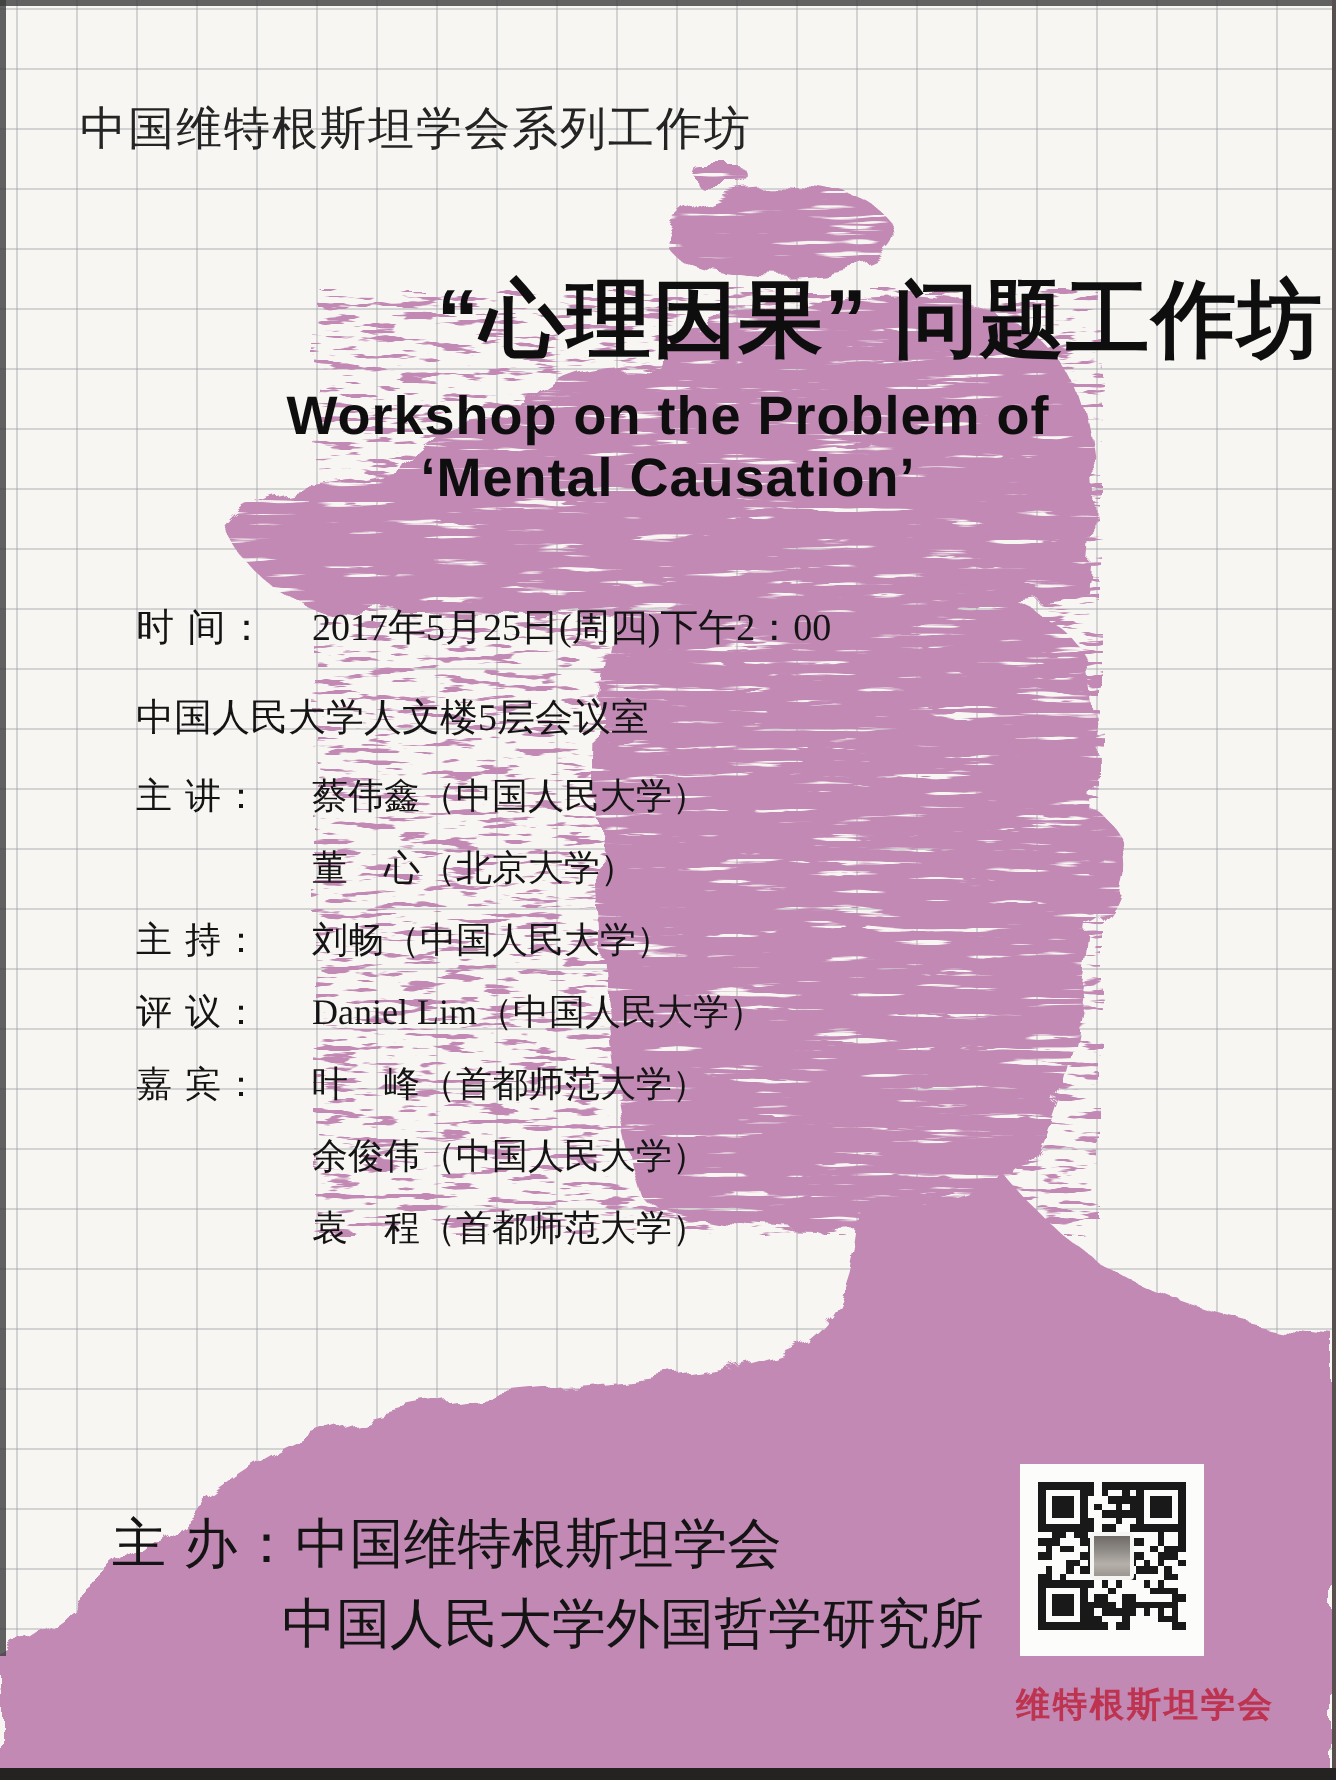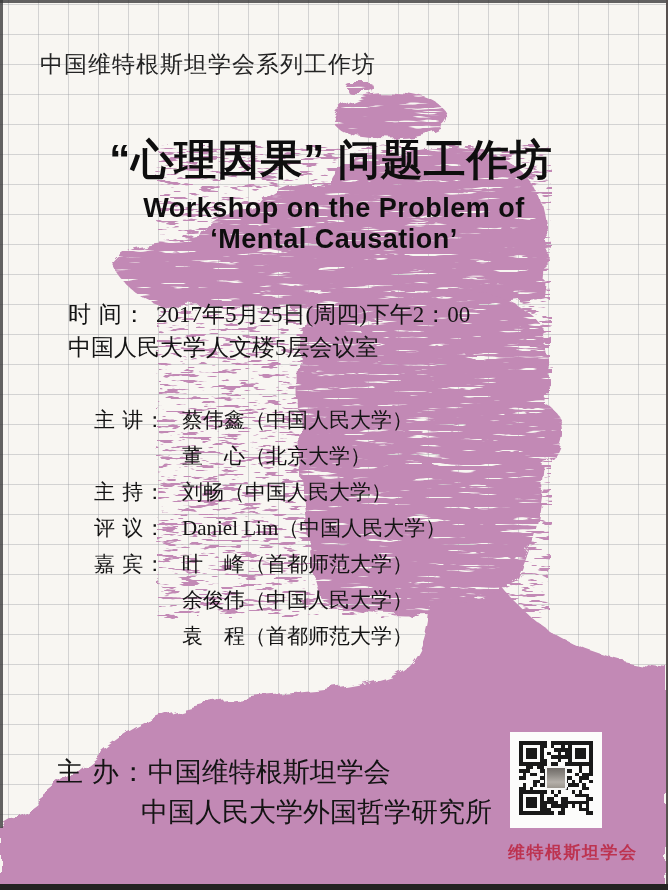--- a/index.html
+++ b/index.html
@@ -17,32 +17,32 @@
     color:#141414;
   }
   svg.portrait{position:absolute;left:0;top:0;width:668px;height:890px;z-index:1;pointer-events:none;}
   .txt{position:absolute;z-index:2;}
   .series{
     left:40px;top:49px;
     font-family:"Liberation Sans","DejaVu Sans",sans-serif;
     font-size:23px;letter-spacing:1px;color:#242424;
   }
   .title-cn{
-    left:0;right:6px;top:132px;text-align:center;
+    left:0;right:6px;top:132px;text-align:right;
     font-family:"Liberation Sans","DejaVu Sans",sans-serif;
     font-weight:bold;font-size:42px;letter-spacing:1px;color:#0e0e0e;
   }
   .title-en{
     left:0;right:0;top:193px;text-align:center;
     font-family:"Liberation Sans","DejaVu Sans",sans-serif;
     font-weight:bold;font-size:27px;line-height:31px;letter-spacing:0.5px;color:#0e0e0e;
   }
   .block{display:flex;flex-direction:column;}
-  .info-block{left:68px;top:300px;gap:3px;font-size:23px;line-height:30px;}
-  .people-block{left:68px;top:407px;gap:10px;font-size:21px;line-height:26px;padding-left:26px;}
+  .info-block{left:68px;top:300px;gap:15px;font-size:19px;line-height:30px;}
+  .people-block{left:68px;top:385px;gap:10px;font-size:18px;line-height:26px;}
   .org-block{left:44px;top:757px;gap:10px;font-size:27px;line-height:30px;margin-left:12px;}
   .row{display:flex;white-space:nowrap;}
   .lbl{flex:0 0 88px;letter-spacing:1px;}
   .org-block .lbl{flex:0 0 85px;}
   .val{flex:0 0 auto;}
   .qr-tile{
     left:510px;top:732px;width:92px;height:96px;
     background:#fcfcfb;box-sizing:border-box;padding:9px;
   }
   .qr-inner{position:relative;width:74px;height:74px;}

